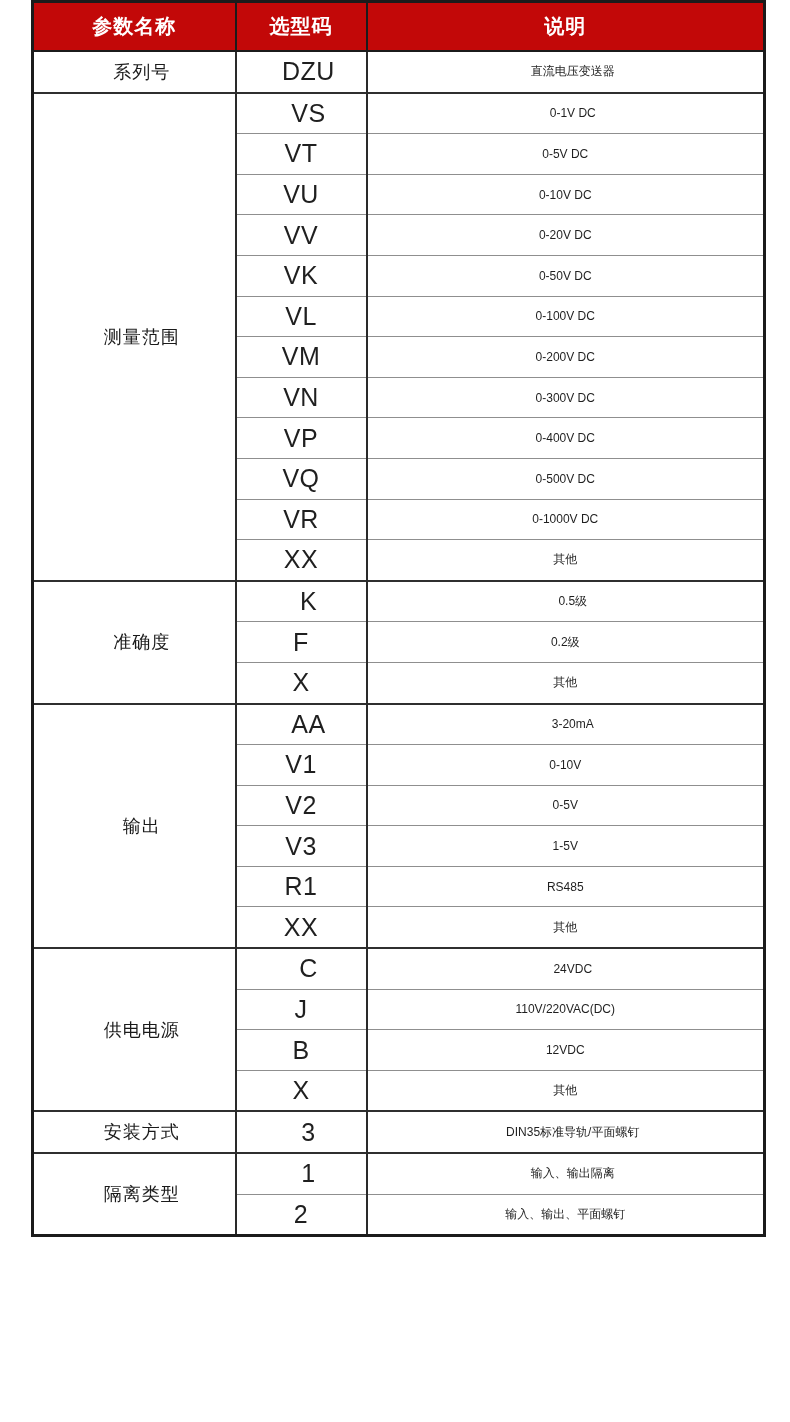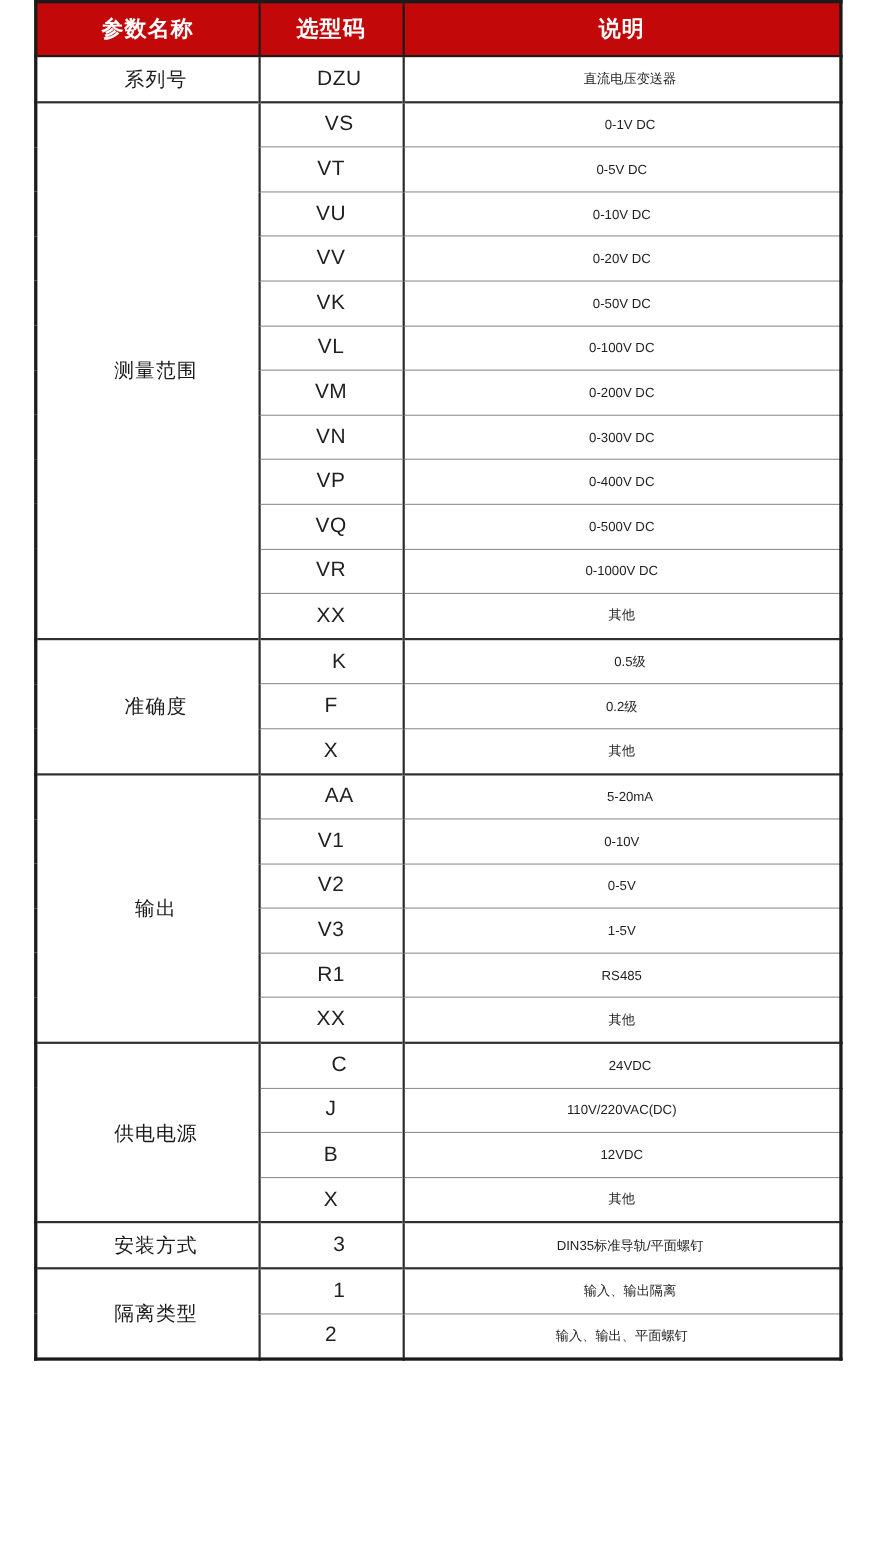--- a/index.html
+++ b/index.html
@@ -61,21 +61,21 @@
     border-left: 2px solid #2a2a2a;
     border-top: 1px solid #8f8f8f;
   }
   tr.group-start td { border-top: 2px solid #2f2f2f; padding-left: 15px; }
   td.param-cell {
     font-size: 18px;
     letter-spacing: 1px;
     color: #1a1a1a;
   }
   td.code-cell {
-    font-size: 19px;
+    font-size: 25px;
     letter-spacing: 0.5px;
   }
   td.desc-cell {
     font-size: 12px;
   }
 </style>
 </head>
 <body>
 
 <div class="page">
@@ -157,21 +157,21 @@
           <td class="code-cell">F</td>
           <td class="desc-cell">0.2级</td>
         </tr>
         <tr>
           <td class="code-cell">X</td>
           <td class="desc-cell">其他</td>
         </tr>
         <tr class="group-start">
           <td class="param-cell" rowspan="6">输出</td>
           <td class="code-cell">AA</td>
-          <td class="desc-cell">5-20mA</td>
+          <td class="desc-cell">3-20mA</td>
         </tr>
         <tr>
           <td class="code-cell">V1</td>
           <td class="desc-cell">0-10V</td>
         </tr>
         <tr>
           <td class="code-cell">V2</td>
           <td class="desc-cell">0-5V</td>
         </tr>
         <tr>

